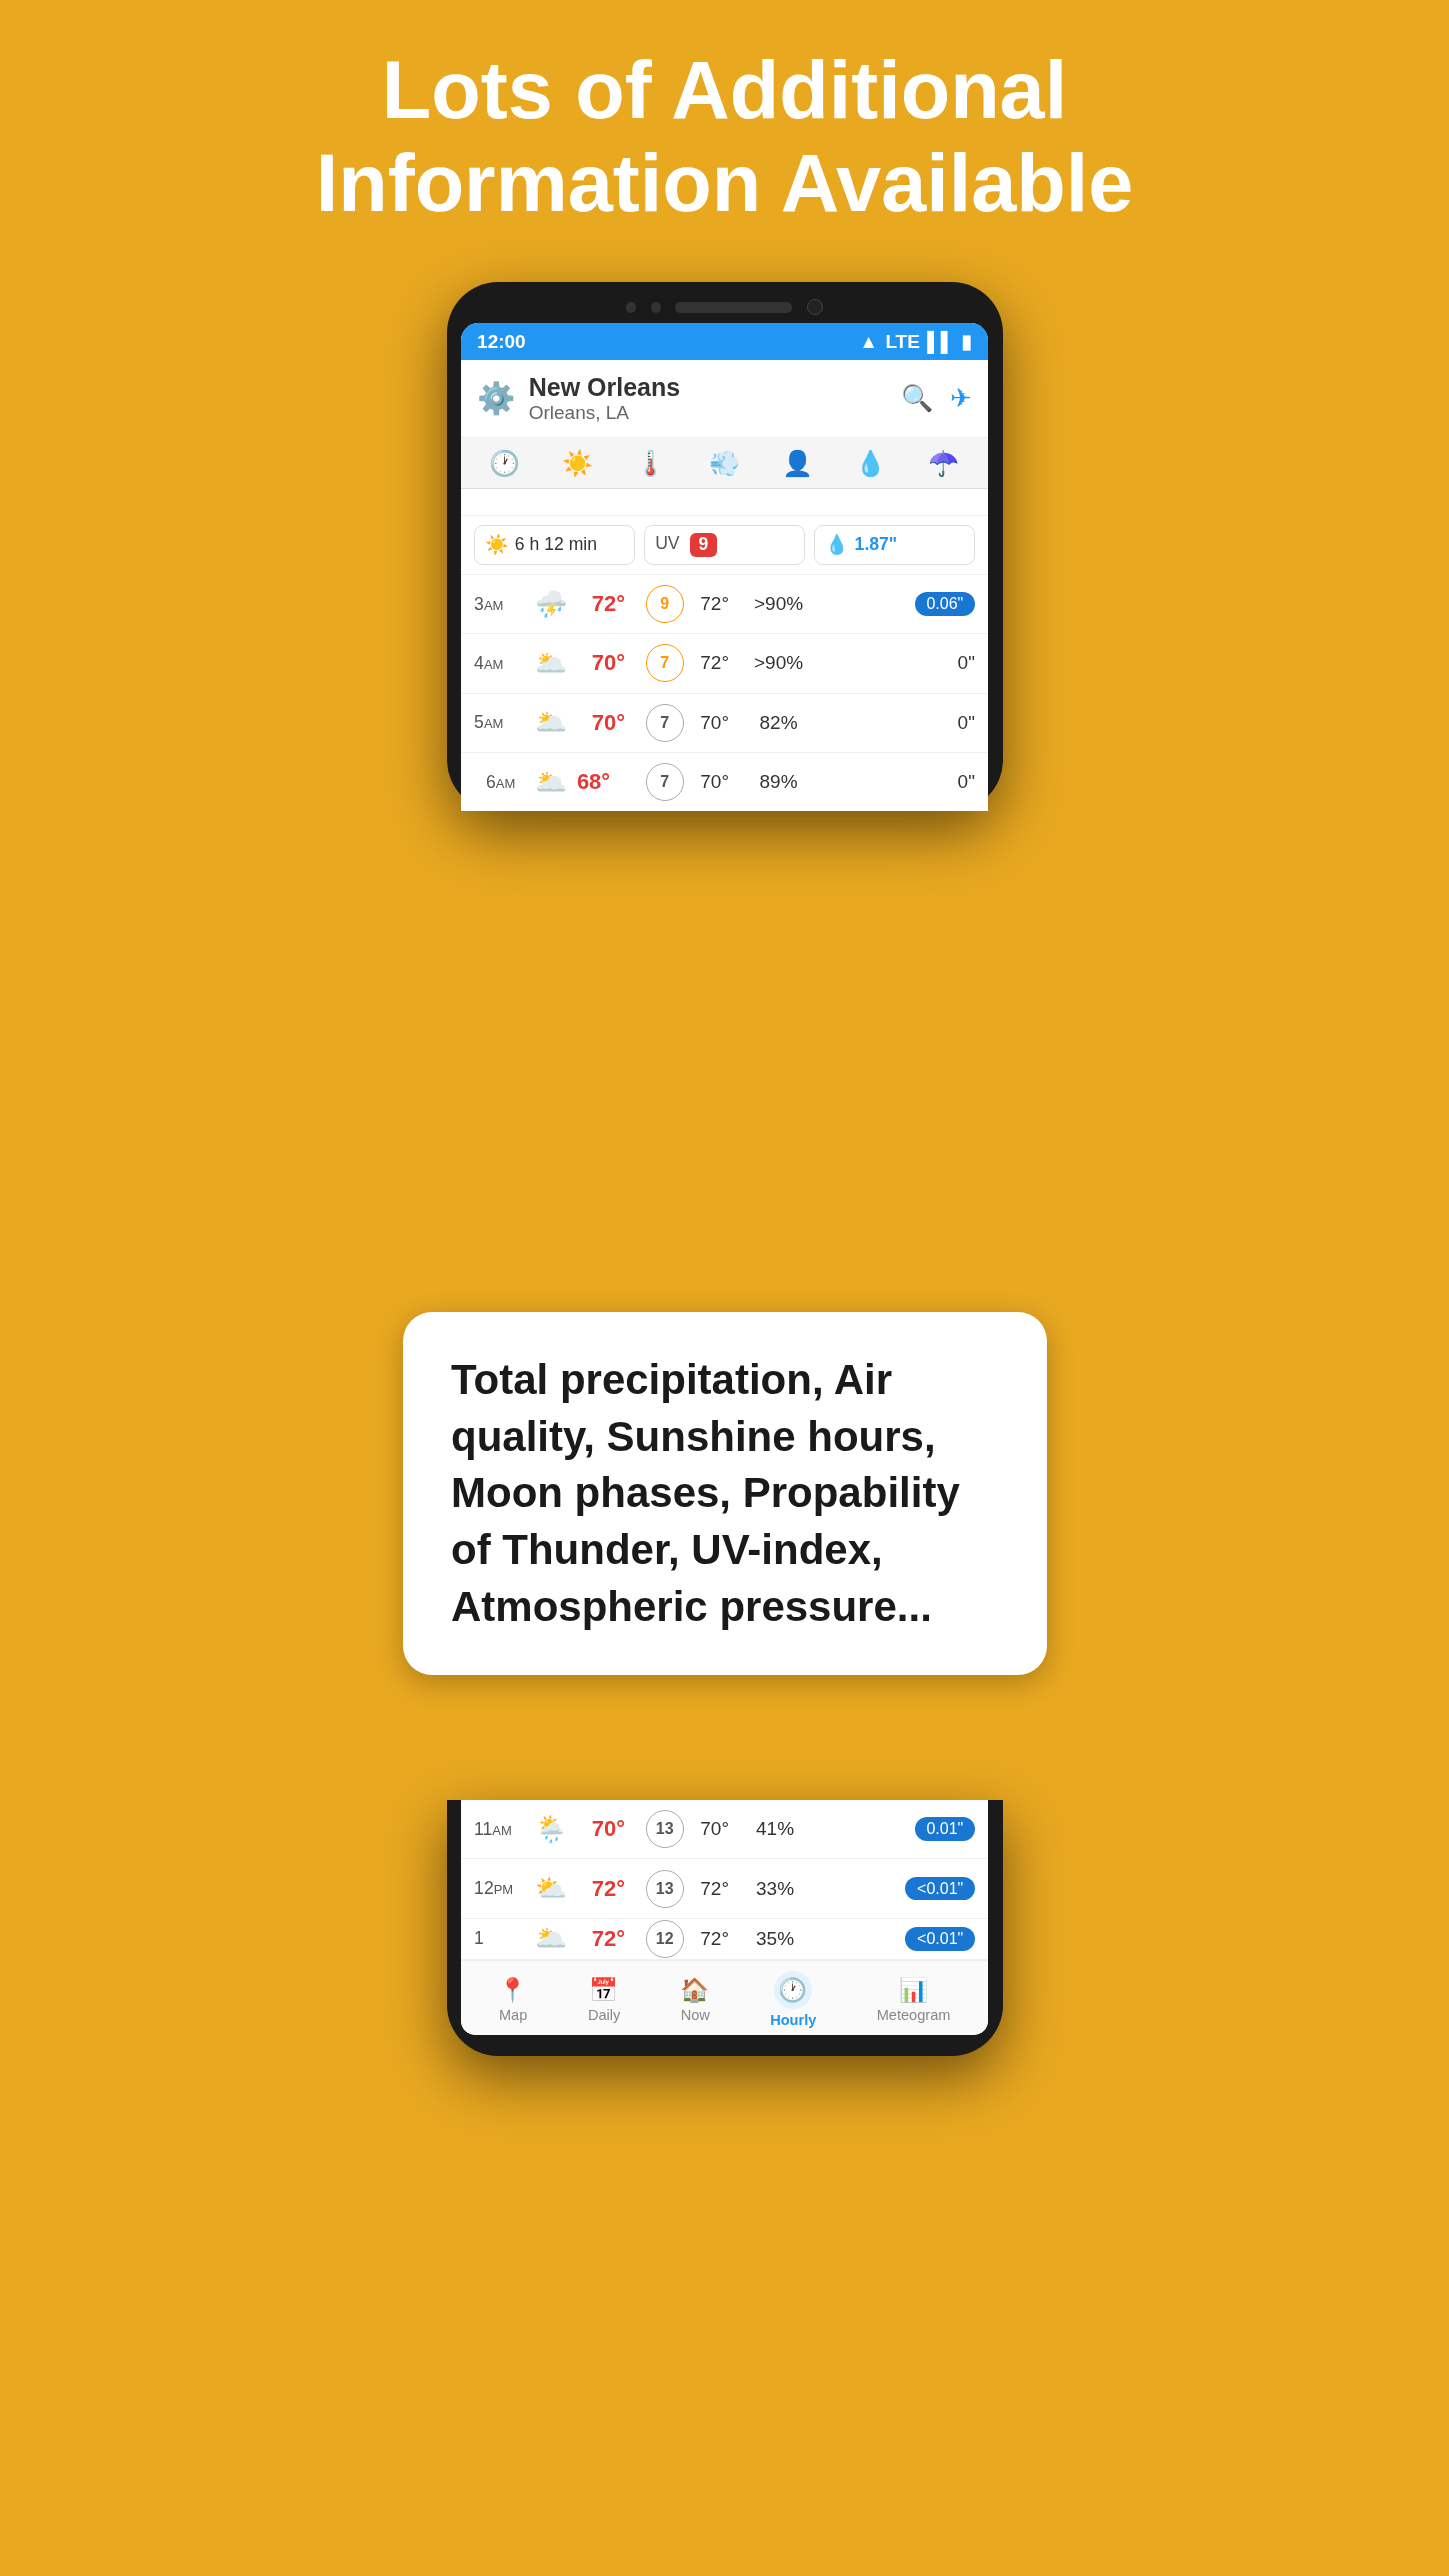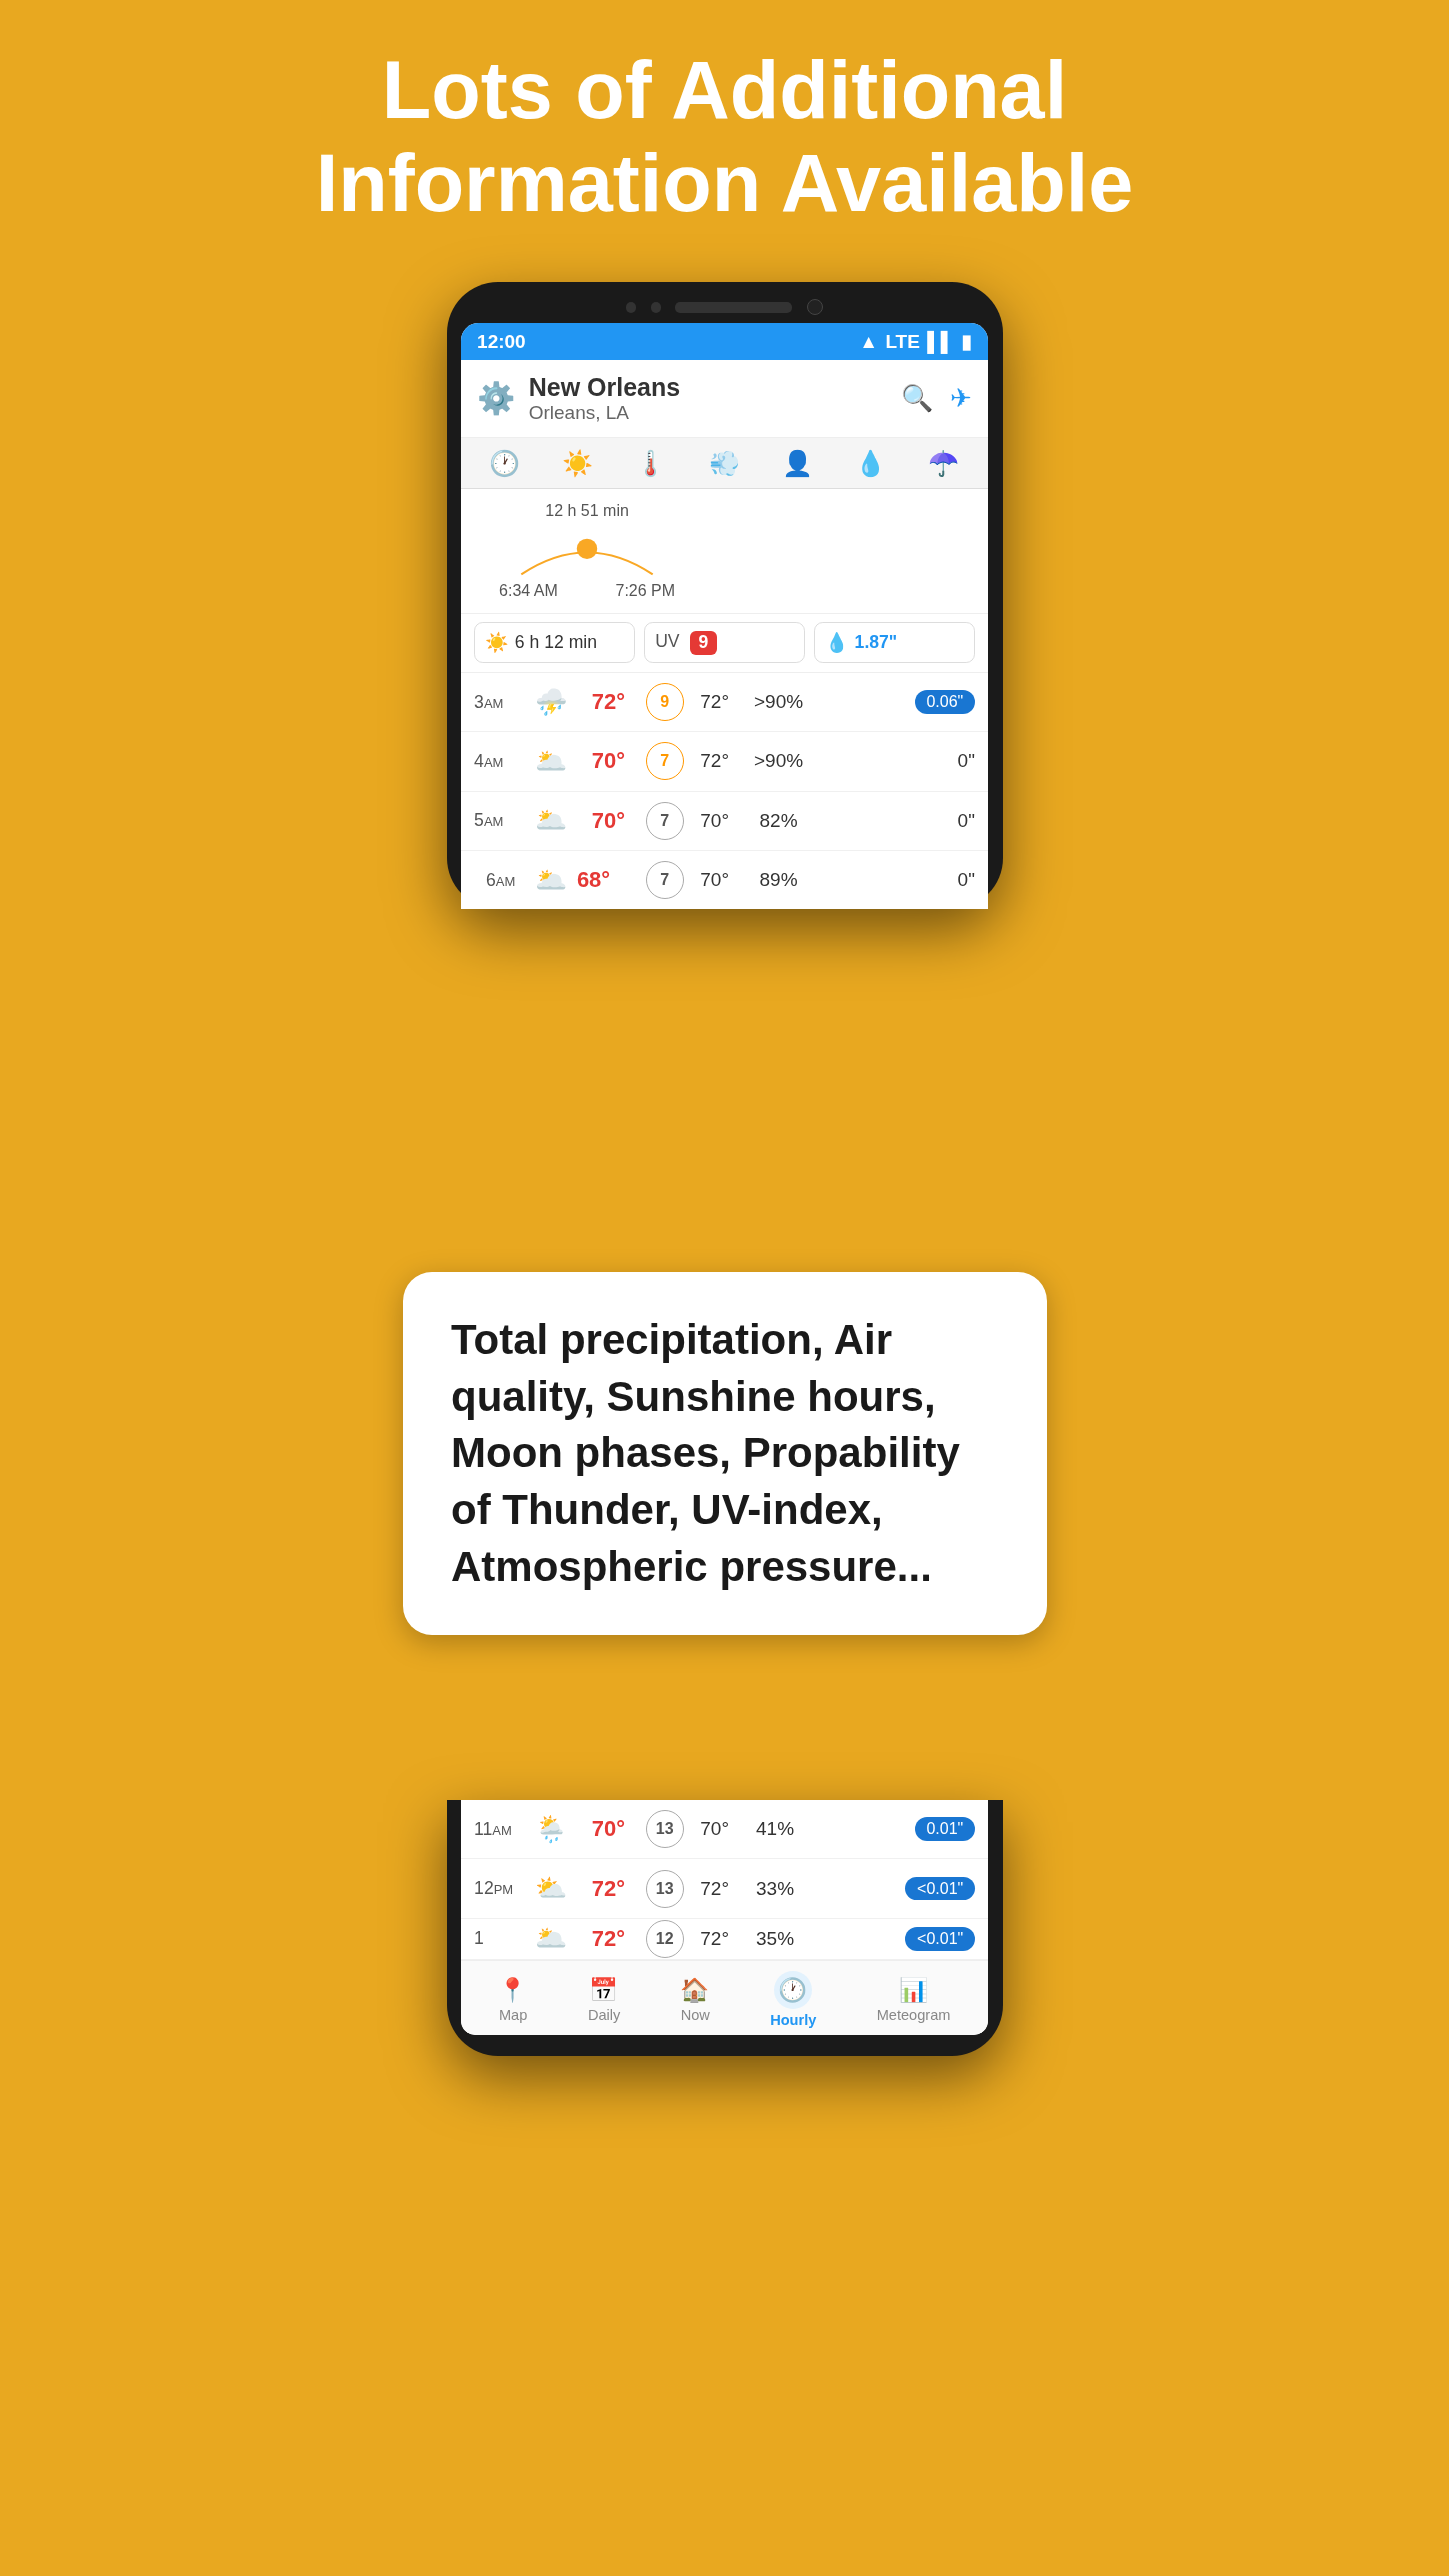--- a/index.html
+++ b/index.html
@@ -60,31 +60,20 @@
         <span style="font-size:25px; color:#555;">🕐</span>
         <span style="font-size:25px; color:#555;">☀️</span>
         <span style="font-size:25px; color:#555;">🌡️</span>
         <span style="font-size:25px; color:#555;">💨</span>
         <span style="font-size:25px; color:#555;">👤</span>
         <span style="font-size:25px; color:#555;">💧</span>
         <span style="font-size:25px; color:#555;">☂️</span>
       </div>
 
       <div style="display:flex; align-items:center; padding:13px 16px; border-bottom:0.7px solid #eee;">
-        <div style="display:flex; flex-direction:column; align-items:center; width:220px;">
-          <div style="font-size:16px; color:#555; margin-bottom:2.9px;">12 h 51 min</div>
-          <svg width="146" height="59" viewBox="0 0 200 80">
-            <path d="M 10 70 Q 100 10 190 70" fill="none" stroke="#F9A825" stroke-width="3"></path>
-            <circle cx="100" cy="35" r="14" fill="#F9A825"></circle>
-          </svg>
-          <div style="display:flex; justify-content:space-between; width:176px; font-size:16px; color:#555;">
-            <span>6:34 AM</span>
-            <span>7:26 PM</span>
-          </div>
-        </div>
       </div>
 
       <div style="display:flex; padding:8.8px 13px; gap:8.8px; border-bottom:0.7px solid #eee;">
         <div style="flex:1; border:0.7px solid #ddd; border-radius:8.8px; padding:7.3px 10.2px; display:flex; align-items:center; gap:5.9px;">
           <span style="font-size:19px;">☀️</span>
           <span style="font-size:17.6px; color:#333;">6 h 12 min</span>
         </div>
         <div style="flex:1; border:0.7px solid #ddd; border-radius:8.8px; padding:7.3px 10.2px; display:flex; align-items:flex-start; gap:10px;">
           <span style="font-size:17.6px; color:#555;">UV</span>
           <span style="background:#e53935; color:white; border-radius:5.9px; padding:1.5px 8.8px; font-size:17.6px; font-weight:700;">9</span>
@@ -132,21 +121,21 @@
         <div style="width:38px; height:38px; border:1.5px solid #aaa; border-radius:50%; display:flex; align-items:center; justify-content:center; font-size:16px; color:#555; font-weight:700;">7</div>
         <span style="font-size:19px; color:#333; width:50px; text-align:center;">70°</span>
         <span style="font-size:19px; color:#333; width:66px; text-align:center;">89%</span>
         <span style="font-size:19px; color:#333; margin-left:auto;">0"</span>
       </div>
 
     </div>
   </div>
 </div>
 
-<div style="position:absolute; background:white; border-radius:29px; padding:40px 48px; width:644px; left:403px; top:1272px; box-shadow:0 7.3px 29px rgba(0,0,0,0.25); z-index:10;">
+<div style="position:absolute; background:white; border-radius:29px; padding:40px 48px; width:644px; left:403px; top:1312px; box-shadow:0 7.3px 29px rgba(0,0,0,0.25); z-index:10;">
   <div style="font-size:42px; font-weight:800; color:#1a1a1a; line-height:1.35;">Total precipitation, Air quality, Sunshine hours, Moon phases, Propability of Thunder, UV-index, Atmospheric pressure...</div>
 </div>
 
 <div style="display:flex; justify-content:center; position:absolute; top:1800px; left:50%; transform:translateX(-50%); z-index:5;">
   <div style="width:556px; background:#1a1a1a; border-radius:0 0 51px 51px; padding:0 14.6px 20.5px; box-shadow:0 22px 59px rgba(0,0,0,0.5);">
     <div style="background:#fff; border-radius:0 0 14.6px 14.6px; overflow:hidden;">
 
       <div style="display:flex; align-items:center; padding:10.2px 13px; border-bottom:0.7px solid #f0f0f0; gap:5.9px;">
         <span style="font-size:17.6px; color:#555; width:53px;">11<span style="font-size:13px;">AM</span></span>
         <span style="font-size:26px; width:38px; text-align:center;">🌦️</span>

